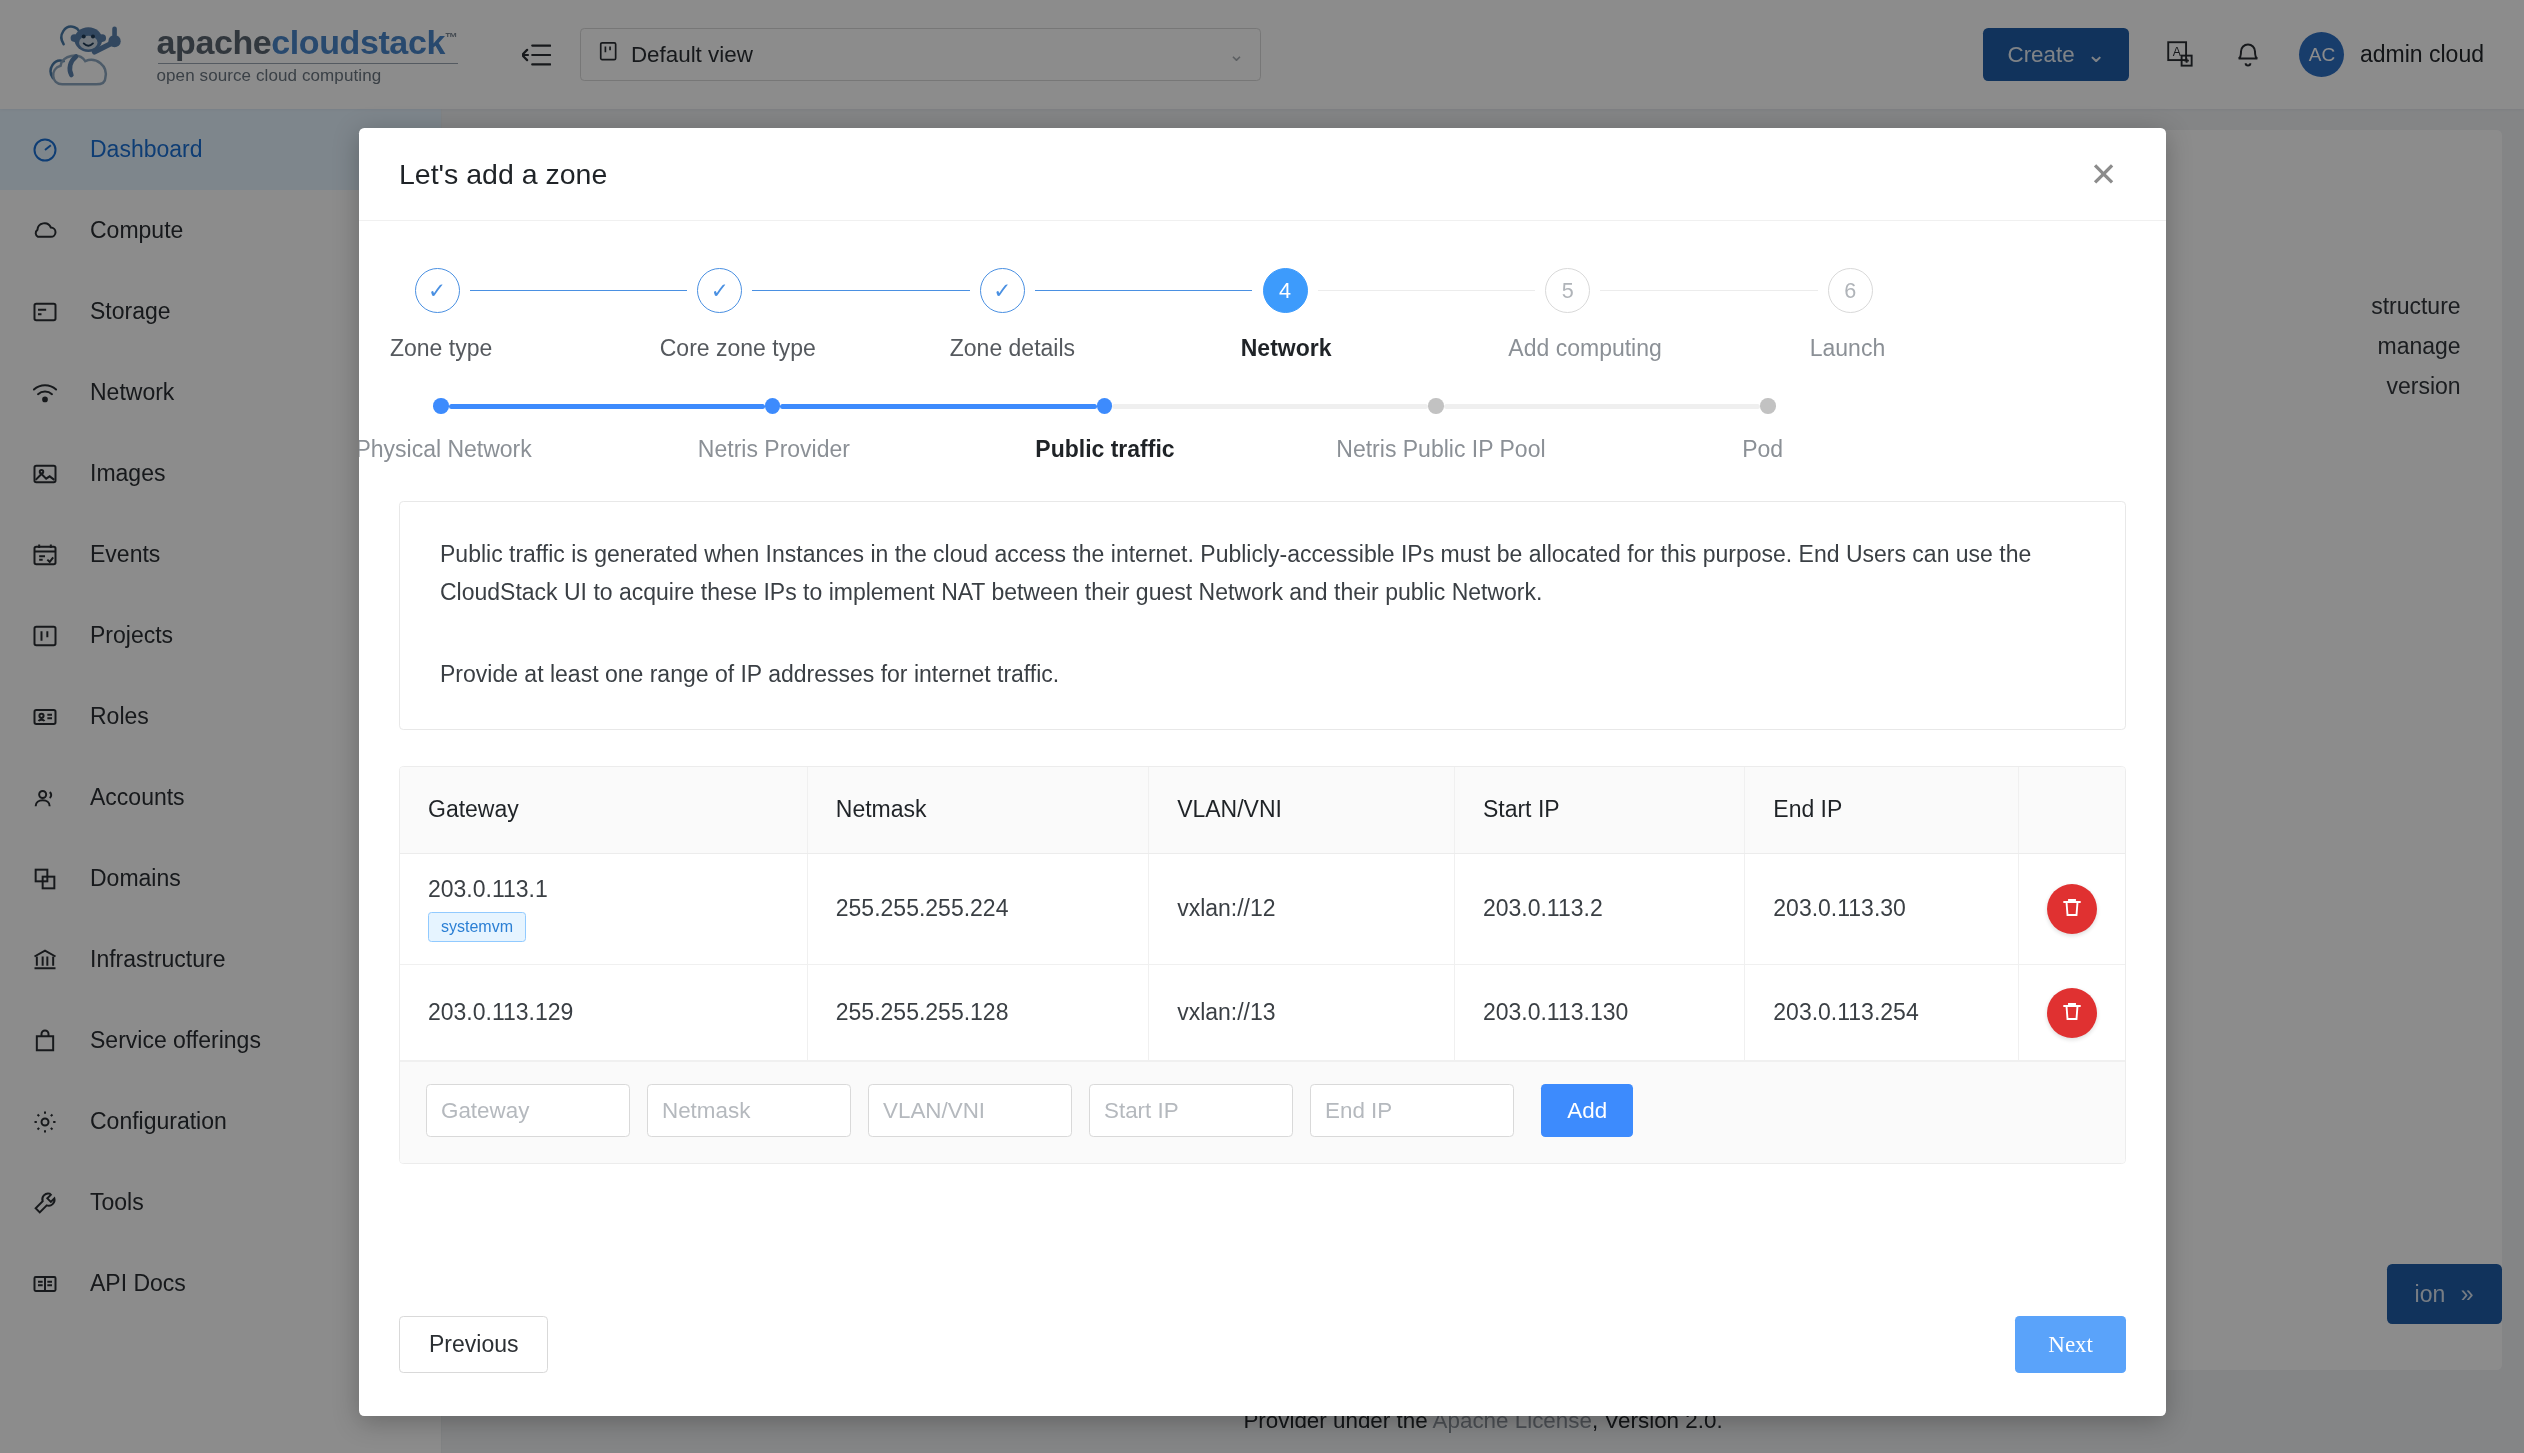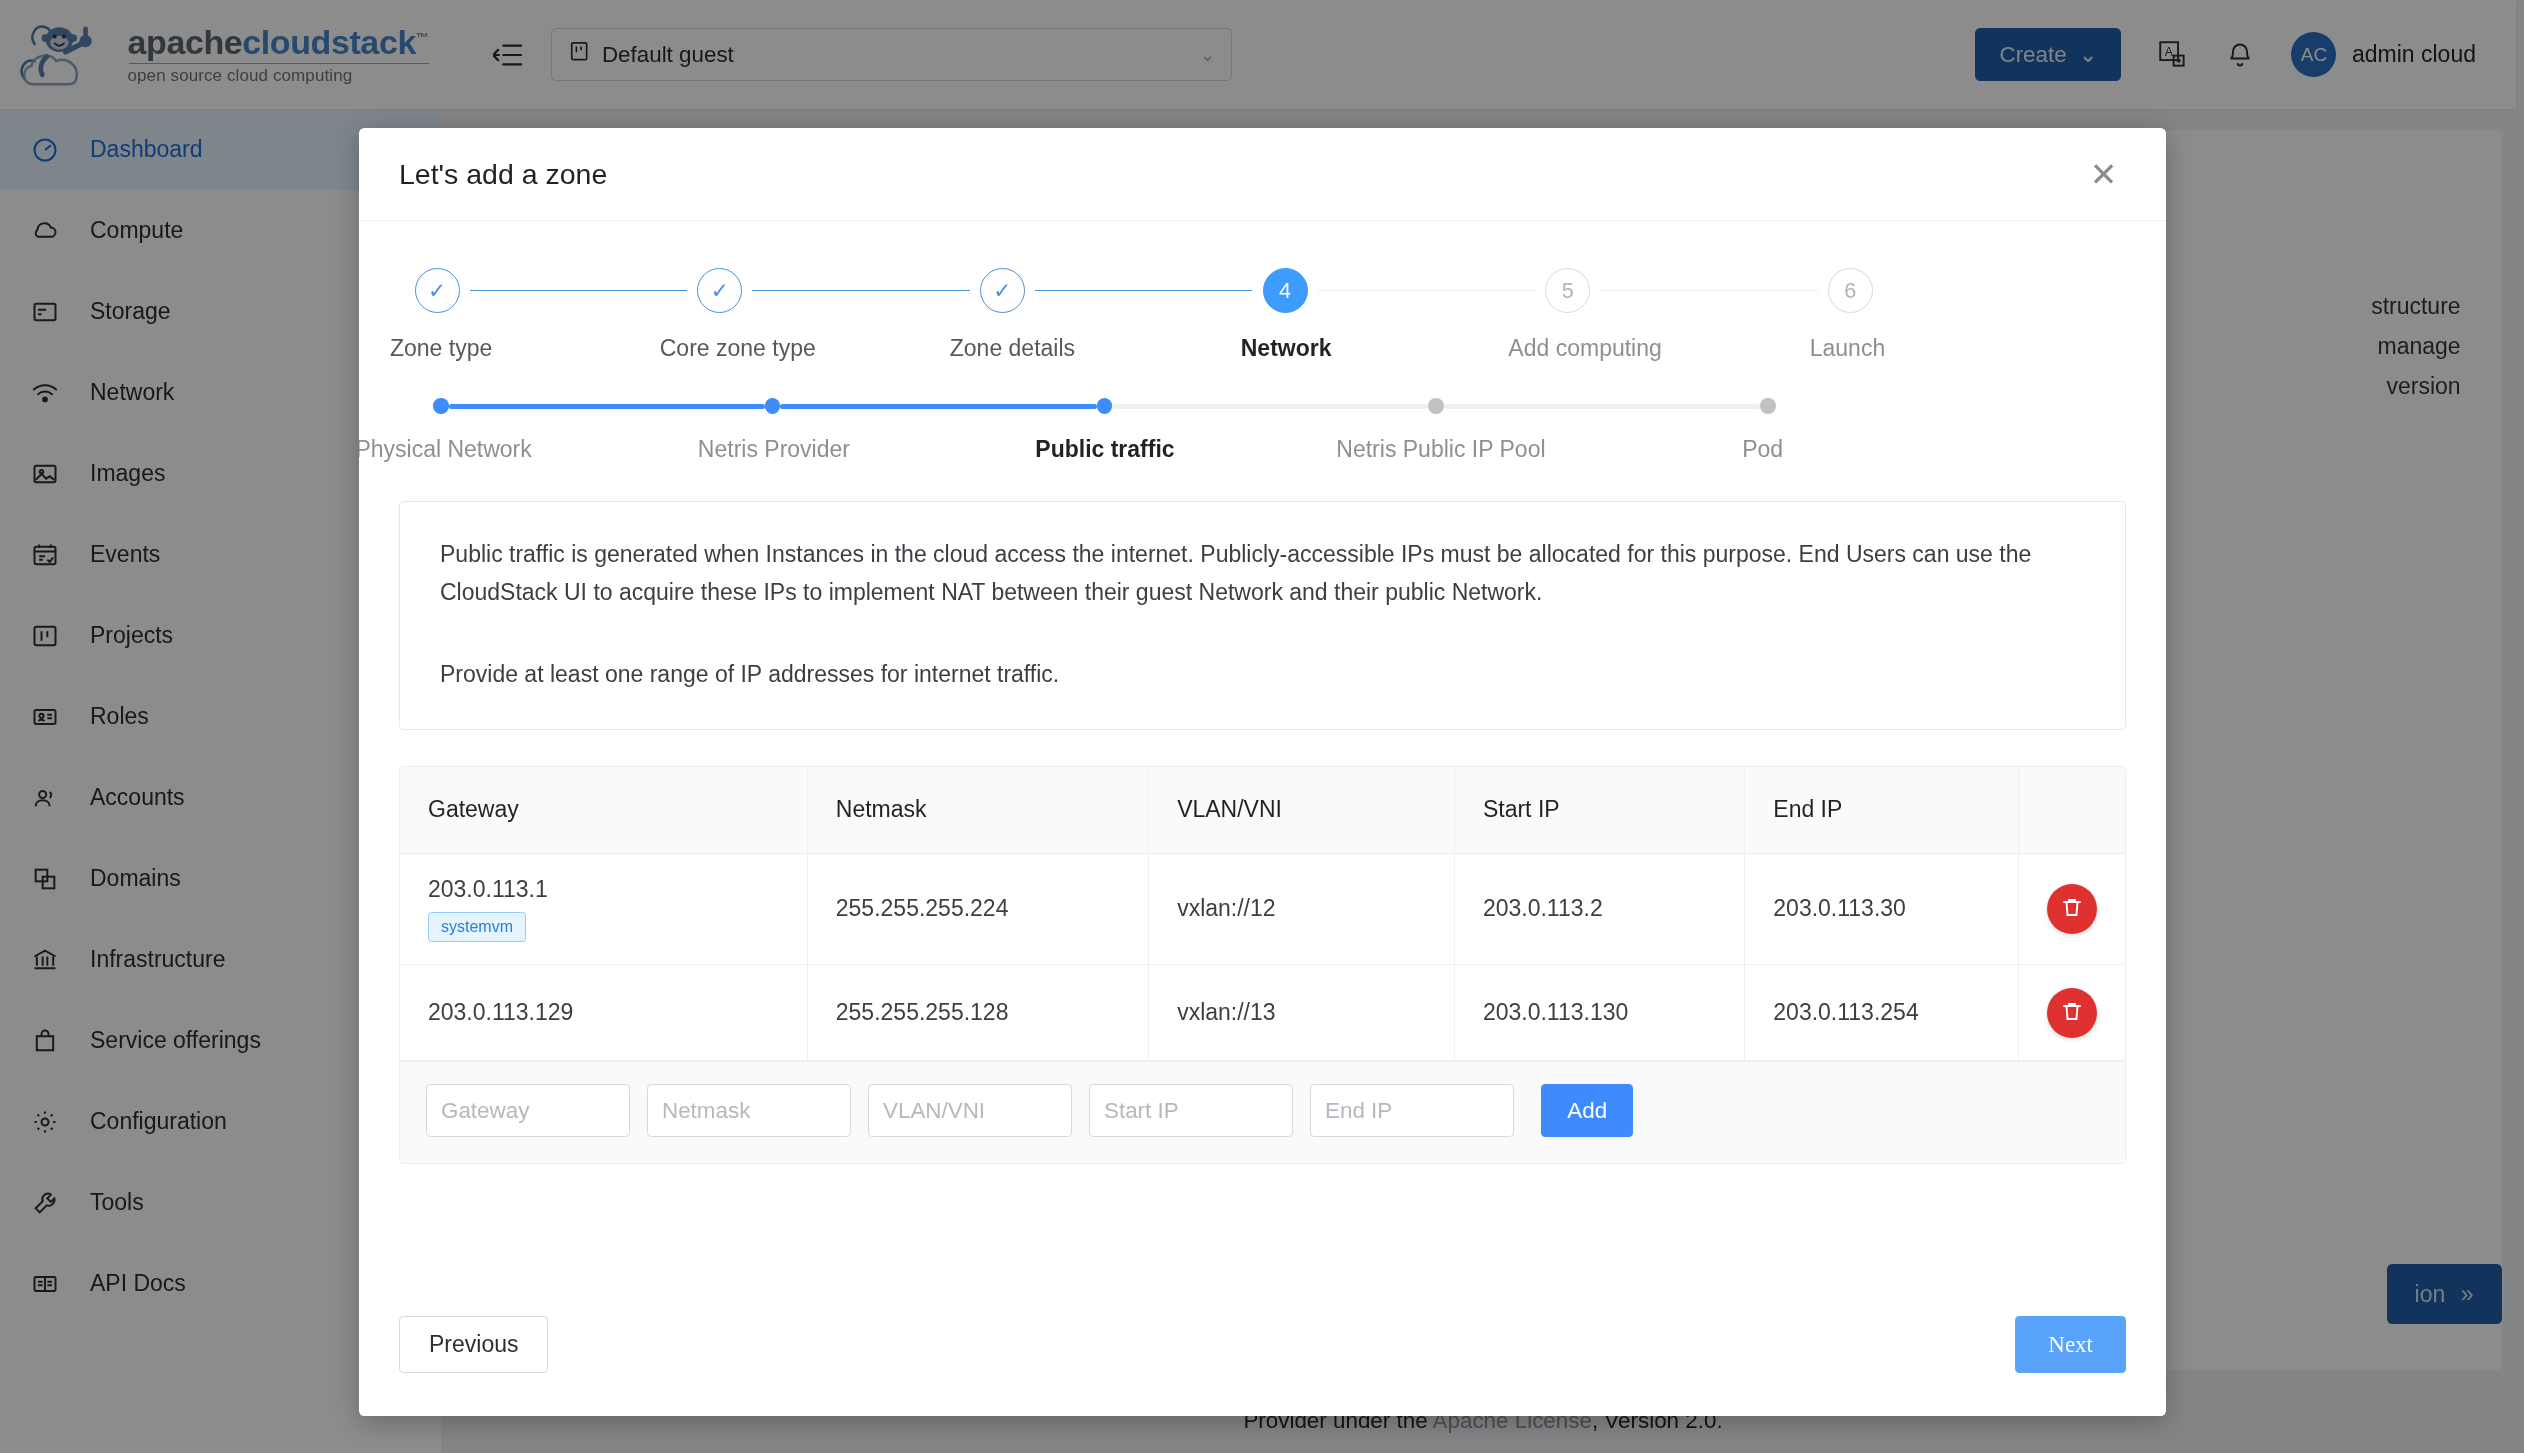--- a/index.html
+++ b/index.html
@@ -7,23 +7,23 @@
     width: 2525px; height: 1454px;
     font-family: "Liberation Sans", sans-serif;
     overflow: hidden;
     background: #f0f2f5;
   }
 
   
   #app-shell { position: absolute; inset: 0; background: #f0f2f5; }
 
   #topbar {
-    position: absolute; top: 0; left: 0; right: 8px; height: 109px;
+    position: absolute; top: 0; left: 0; right: 0; height: 109px;
     background: #ffffff; display: flex; align-items: center;
-    box-shadow: 0 0.9px 3.4px rgba(0,21,41,.08); z-index: 2;
+    box-shadow: 0 0.9px 3.4px rgba(0,21,41,.08); z-index: 2; padding-left: 29px;
   }
   #brand {
     width: 442px; height: 109px; flex: none;
     display: flex; align-items: center; gap: 15.5px; padding-left: 19px;
   }
   #brand-logo { width: 93px; height: 74px; flex: none; }
   #brand-word { display: flex; flex-direction: column; line-height: 1; }
   .bw-top { font-size: 34px; font-weight: 700; letter-spacing: -0.4px; }
   .bw-top .b1 { color: #5a6570; }
   .bw-top .b2 { color: #4a86c8; }
@@ -277,21 +277,21 @@
       </svg>
     </div>
 
     <div id="view-select">
       <span>
         <svg width="22.4" height="22.4" viewBox="0 0 24 24" fill="none" stroke="#2b2f33" stroke-width="1.8">
           <rect x="4" y="3" width="16" height="18" rx="1.5"></rect>
             <path d="M9 7v6M14 7v4"></path>
         </svg>
       </span>
-      <span>Default guest</span>
+      <span>Default view</span>
       <span class="chev">⌄</span>
     </div>
 
     <div id="topbar-right">
       <button id="create-btn">
         <span>Create</span>
         <span>⌄</span>
       </button>
       <div class="hdr-icon">
         <svg width="29" height="29" viewBox="0 0 26 26" fill="none" stroke="currentColor" stroke-width="1.7">

